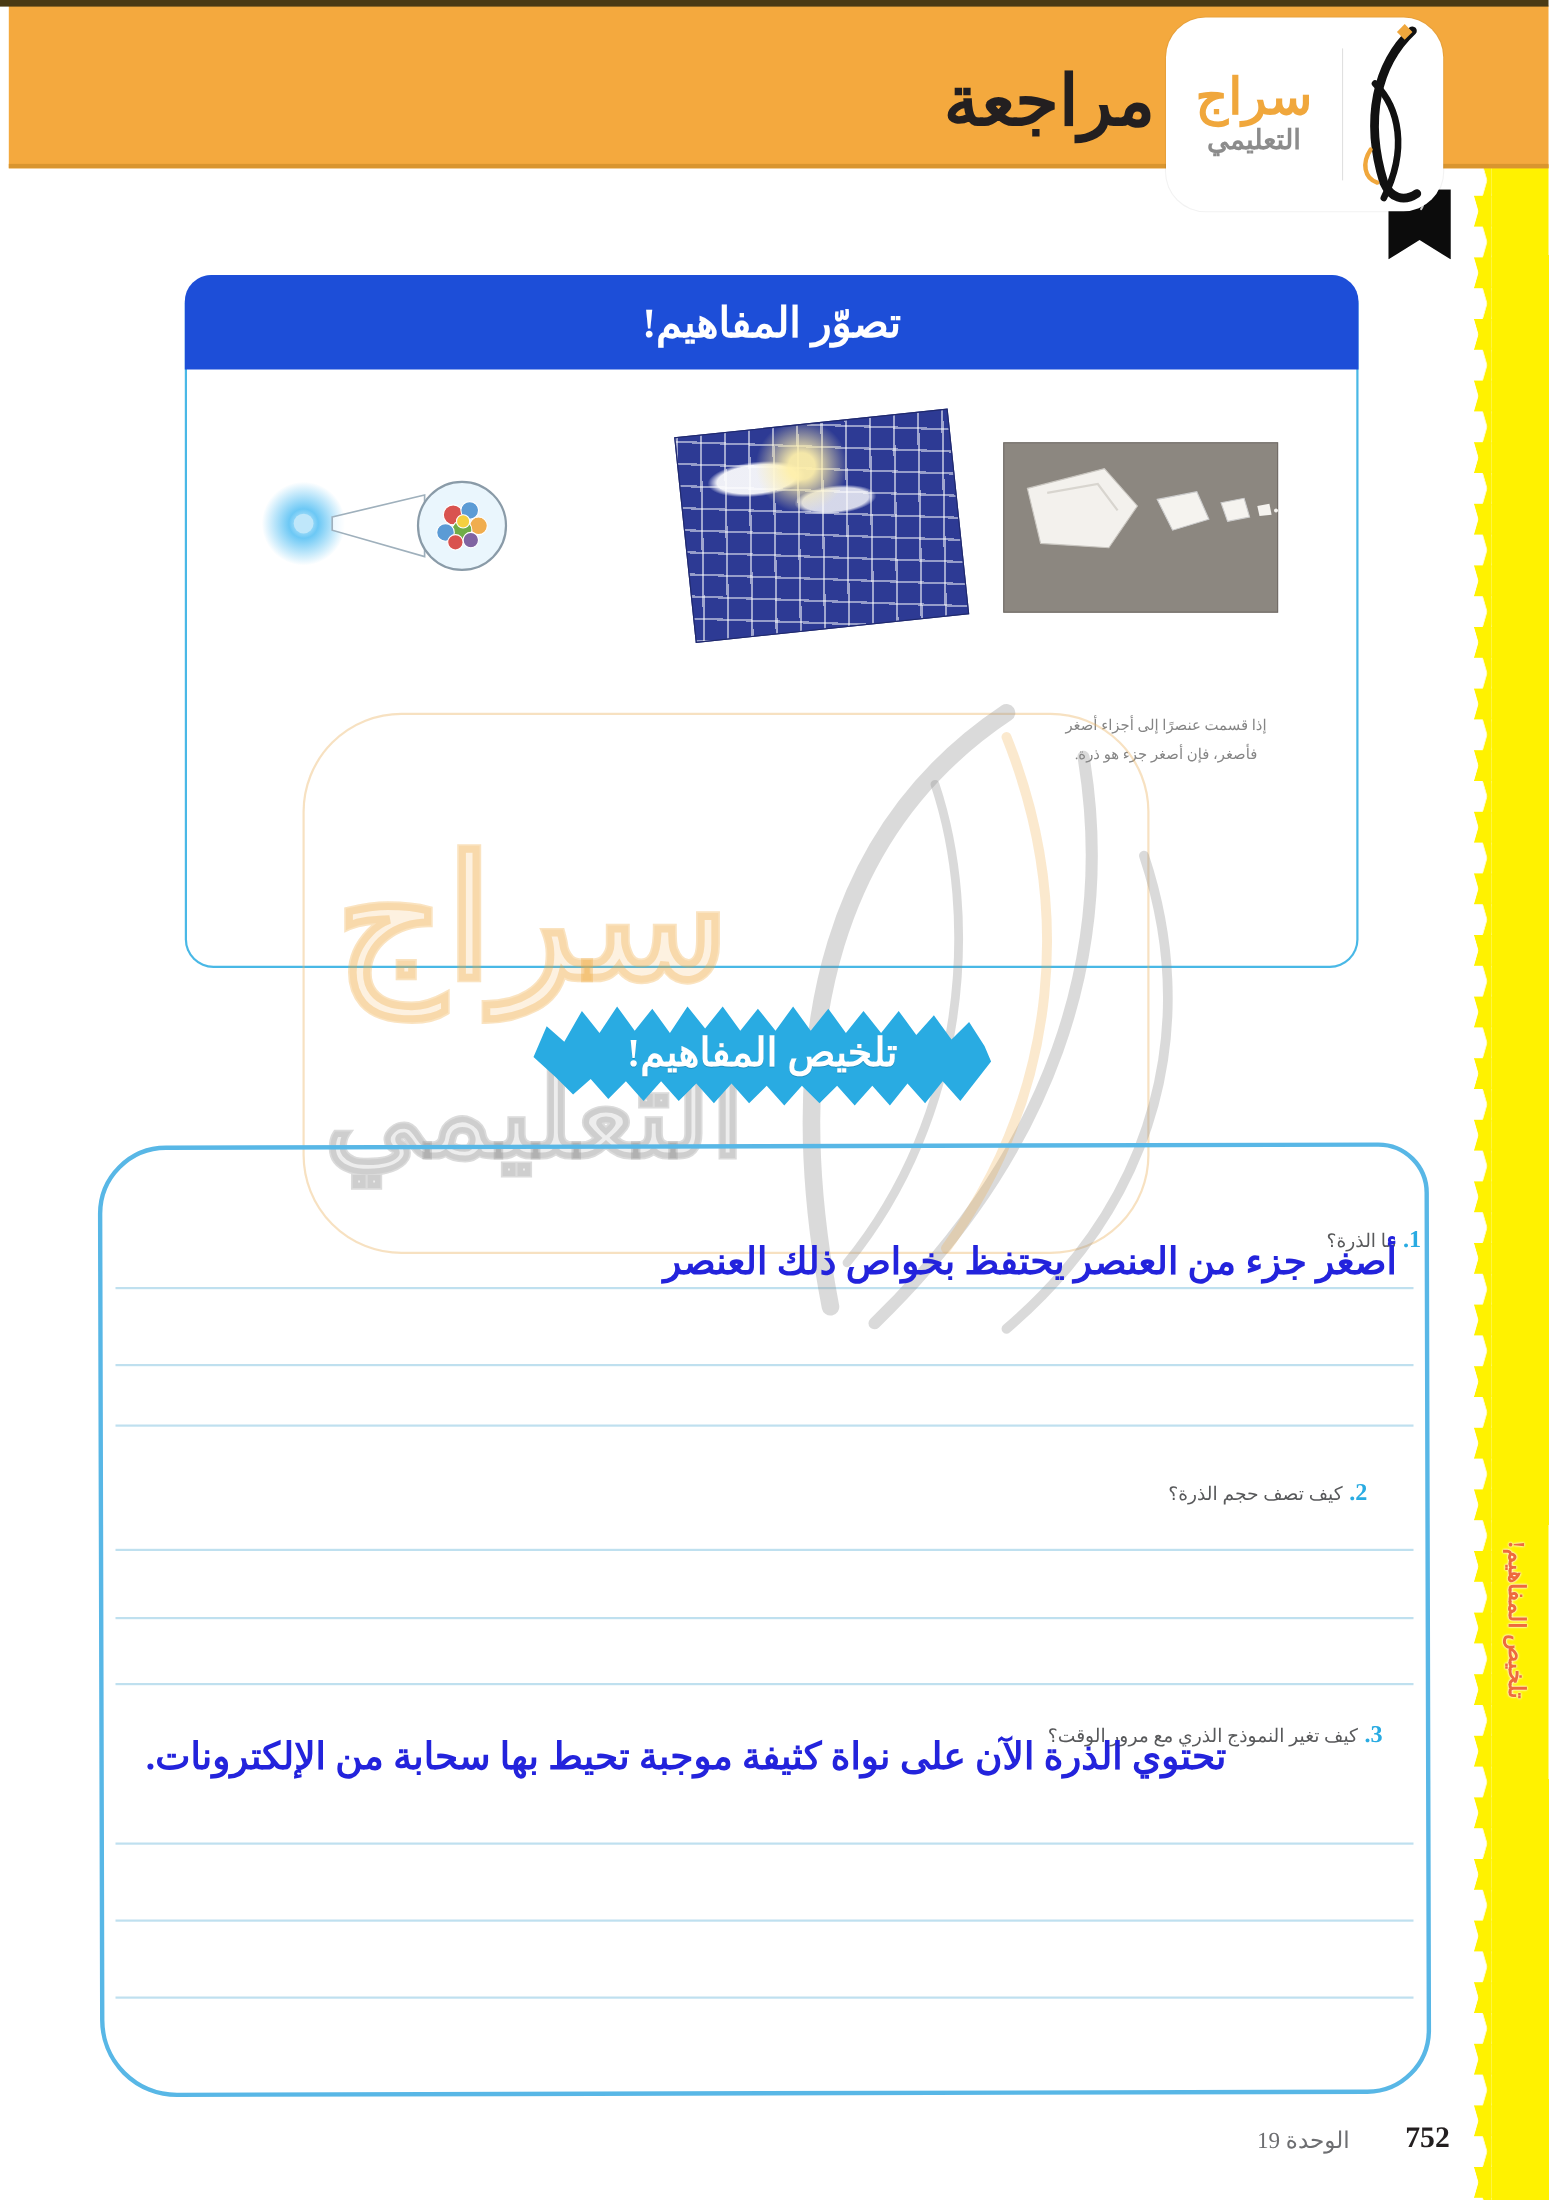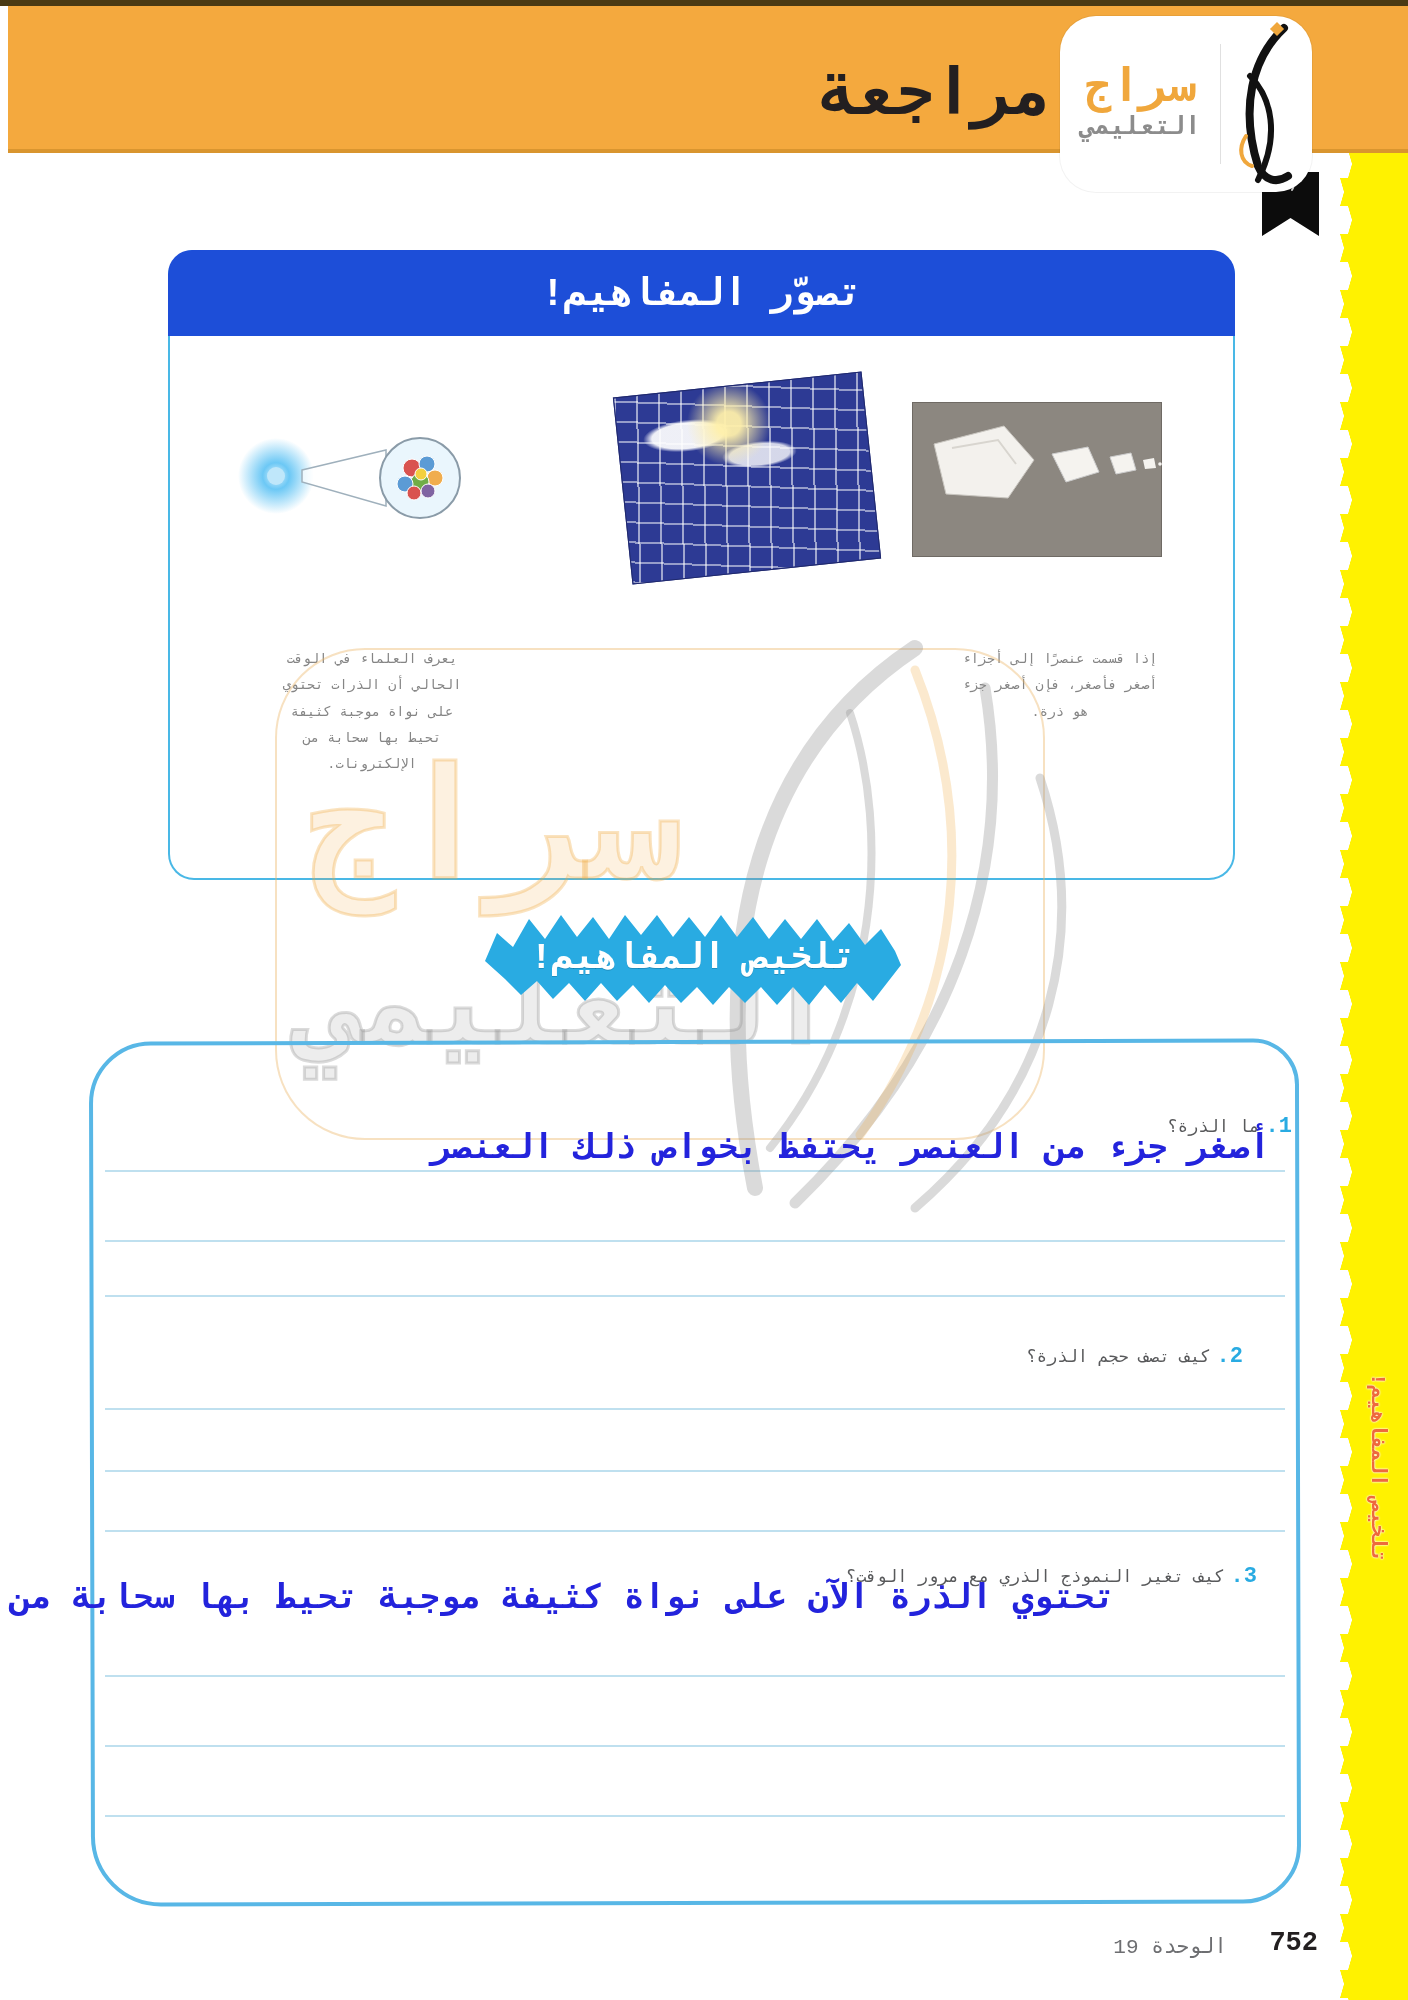--- a/index.html
+++ b/index.html
@@ -1,19 +1,19 @@
 <!DOCTYPE html>
 <html lang="ar" dir="rtl"><head>
 <meta charset="utf-8">
 <style>
   html,body{margin:0;padding:0;background:#ffffff;}
   *{box-sizing:border-box;}
   .page{
     position:relative;width:1408px;height:2000px;overflow:hidden;background:#fff;
-    font-family:Liberation Mono, monospace;direction:rtl;
+    font-family:Liberation Serif, serif;direction:rtl;
   }
   
   .top-line{position:absolute;left:0;top:0;width:1408px;height:6px;background:#4a3a14;z-index:6;}
   .orange-band{position:absolute;left:8px;top:5px;width:1400px;height:148px;background:#F4A93E;
     border-bottom:4px solid #D9952F;z-index:4;}
   .page-title{position:absolute;top:55px;right:358px;font-size:64px;font-weight:700;color:#231F20;z-index:5;}
   
   .logo-card{position:absolute;left:1060px;top:16px;width:252px;height:176px;background:#fff;
     border-radius:36px;z-index:6;box-shadow:0 0 0 1px rgba(0,0,0,.05);display:flex;flex-direction:row-reverse;}
   .logo-texts{width:160px;display:flex;flex-direction:column;align-items:center;justify-content:center;gap:2px;}
@@ -162,21 +162,20 @@
           <circle cx="192" cy="88" r="9" fill="#70AD47"></circle>
           <circle cx="177" cy="90" r="8" fill="#5B9BD5"></circle>
           <circle cx="186" cy="99" r="7" fill="#D9534F"></circle>
           <circle cx="200" cy="97" r="7" fill="#8064A2"></circle>
           <circle cx="193" cy="80" r="6" fill="#F4D03F"></circle>
         </g>
       </svg>
     </div>
 
     <div class="panel-caption cap-split">إذا قسمت عنصرًا إلى أجزاء أصغر فأصغر، فإن أصغر جزء هو ذرة.</div>
-    <div class="panel-caption cap-structure">يعرف العلماء في الوقت الحالي أن الذرات تحتوي على نواة موجبة كثيفة تحيط بها سحابة من الإلكترونات.</div>
   </div>
 
   <div class="wm wm-frame"></div>
   <div class="wm wm-brand">سراج</div>
   <div class="wm wm-tagline">التعليمي</div>
   <div class="wm wm-swoosh">
     <svg width="560" height="610" viewBox="0 0 560 610">
       <g fill="none" stroke="#8d8d8d" stroke-opacity="0.32" stroke-linecap="round">
         <path d="M 330 20 C 180 120, 120 300, 170 560" stroke-width="16"></path>
         <path d="M 400 60 C 430 240, 370 420, 210 575" stroke-width="11"></path>

